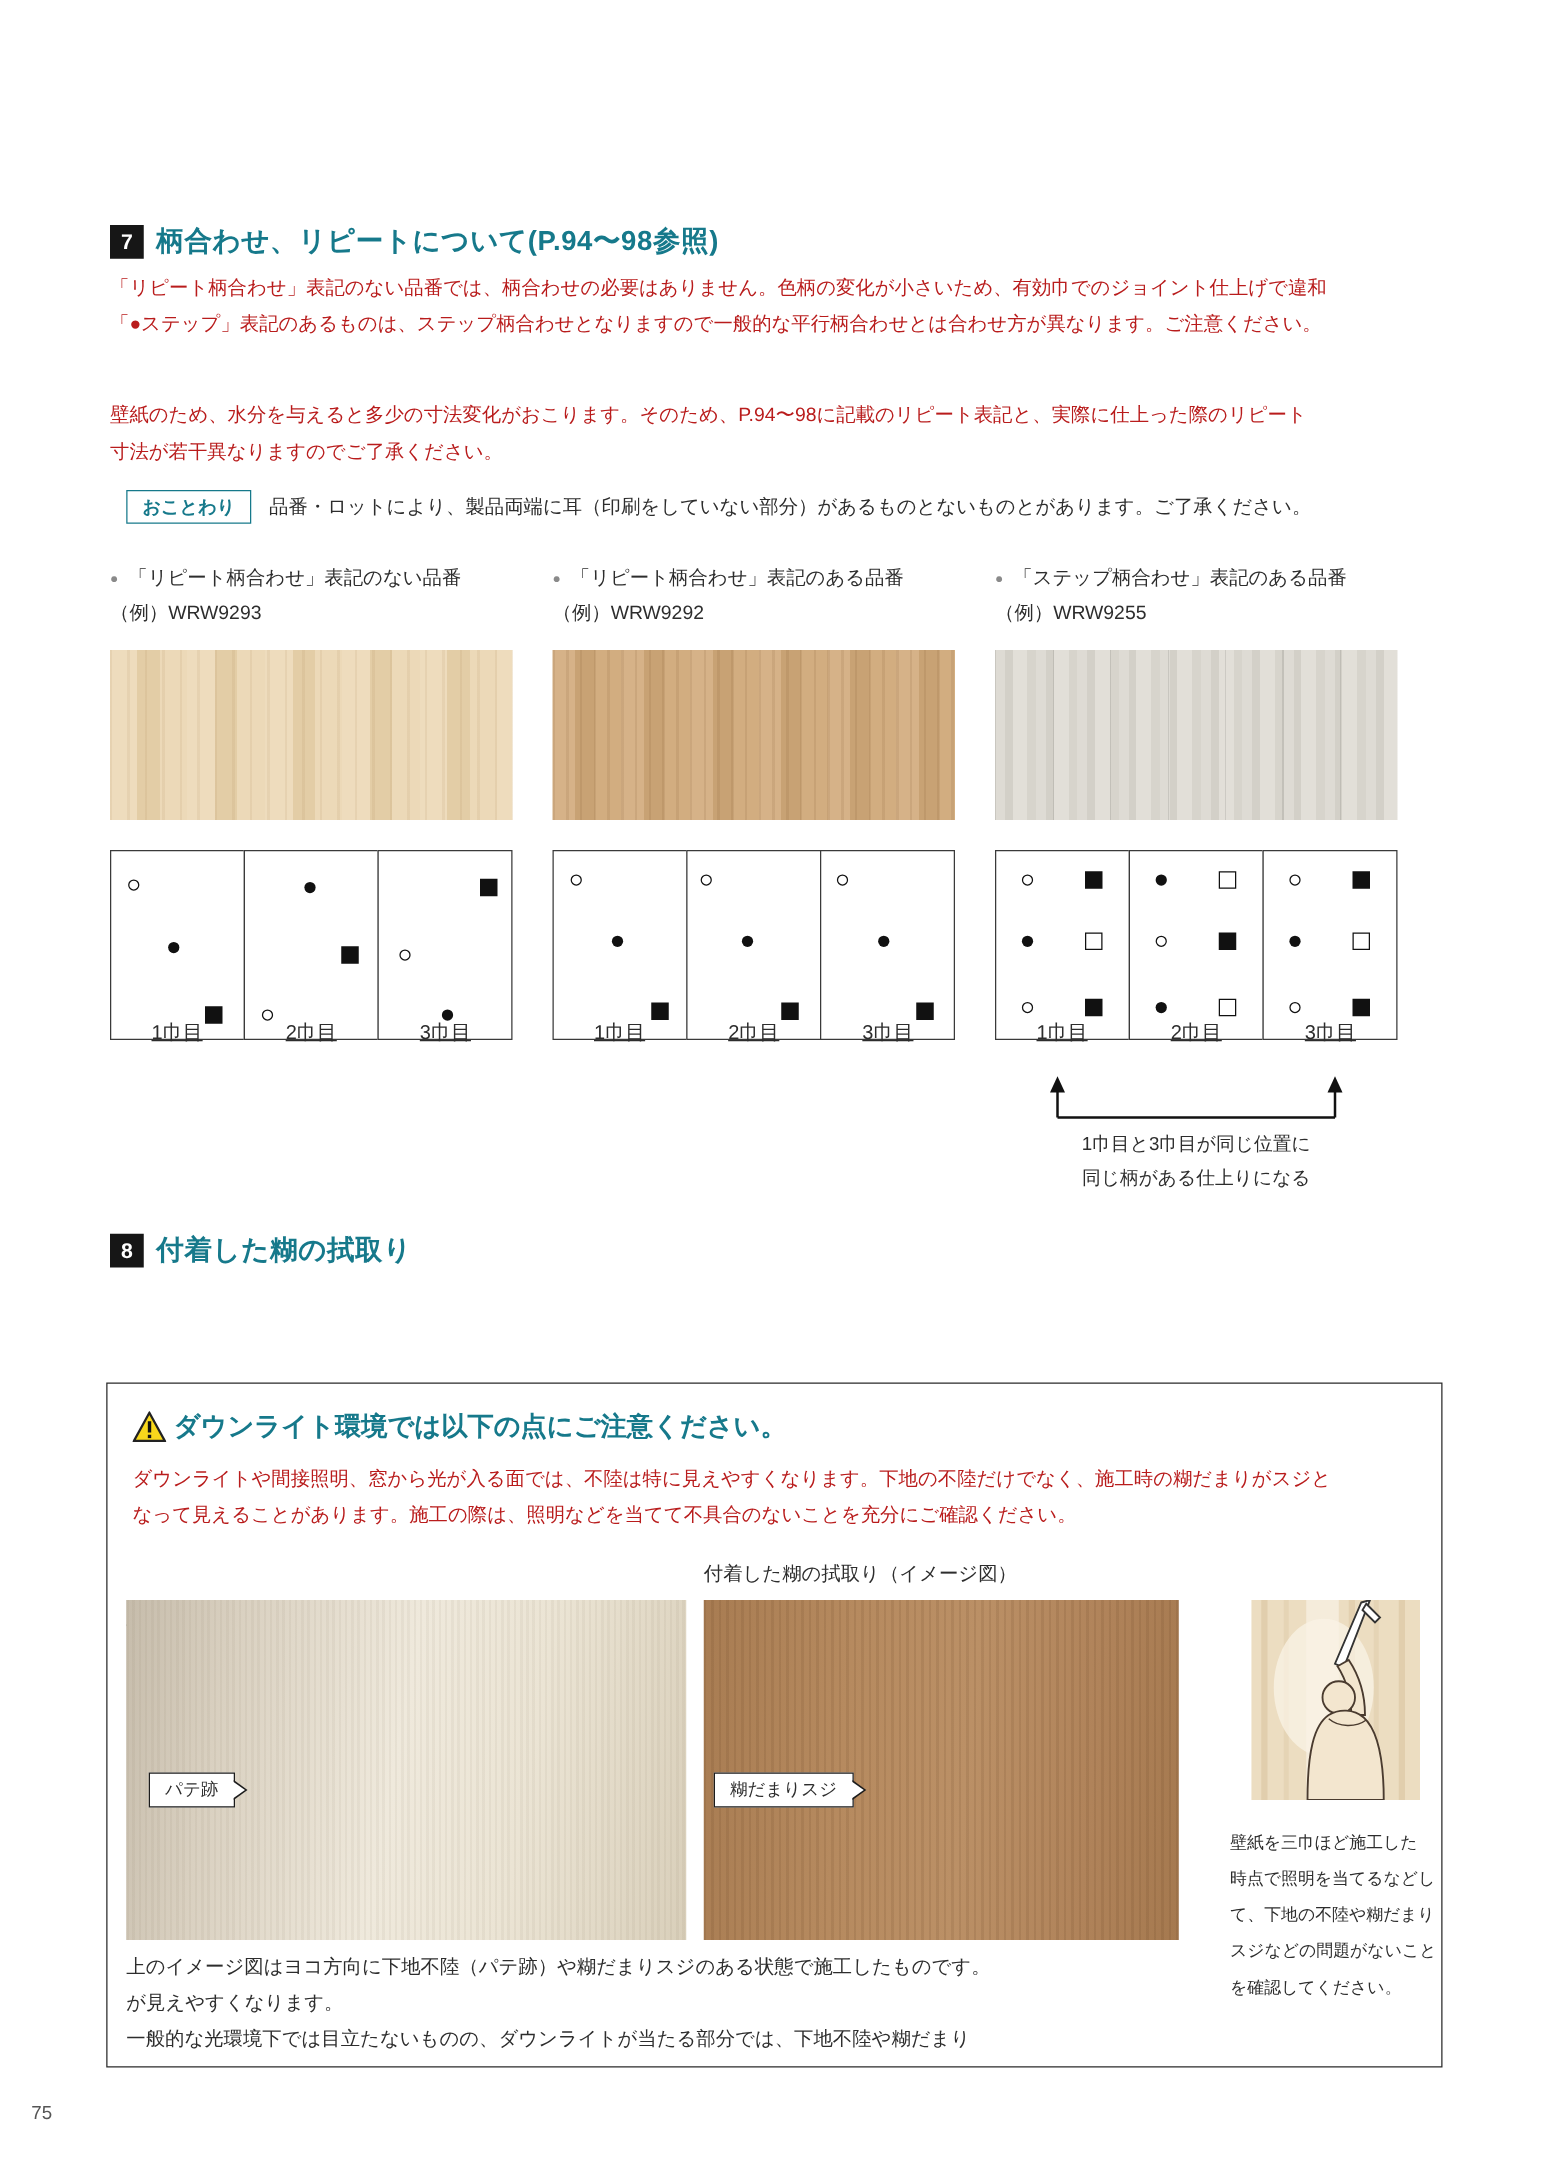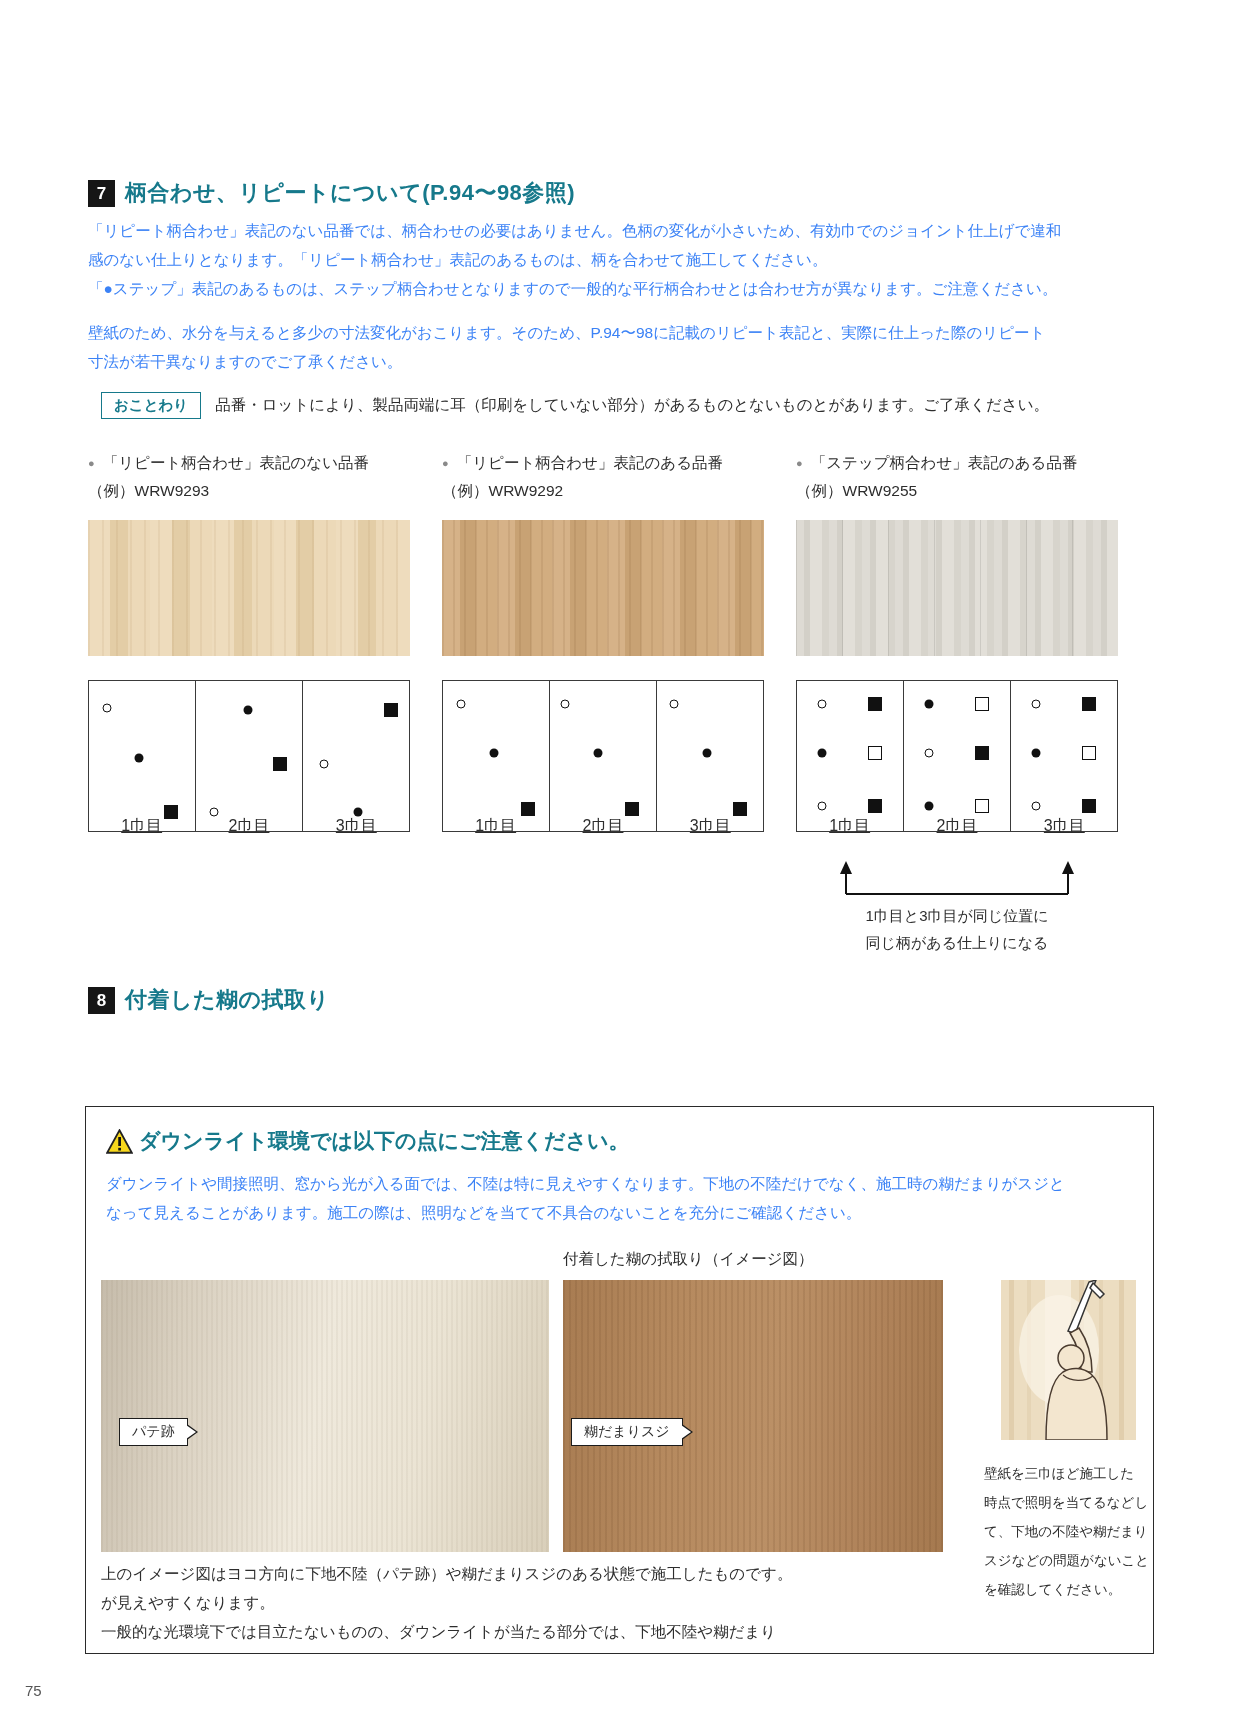--- a/index.html
+++ b/index.html
@@ -12,21 +12,21 @@
   .abs { position:absolute; }
 
   
   .sec-head { display:flex; align-items:center; gap:10px; }
   .badge {
     display:inline-block; width:27px; height:27px; background:#161616; color:#fff;
     font-weight:bold; font-size:17px; line-height:27px; text-align:center; flex:0 0 27px;
   }
   .sec-title { font-size:22px; font-weight:bold; color:#16798b; letter-spacing:0.5px; }
 
-  .body-text { font-size:15.5px; line-height:29px; color:#3b82f6; white-space:nowrap; }
+  .body-text { font-size:15.5px; line-height:29px; color:#b91c1c; white-space:nowrap; }
 
   
   .notice-row { display:flex; align-items:center; gap:14px; }
   .notice-label {
     border:1px solid #16798b; color:#16798b; font-size:14.5px; font-weight:bold;
     padding:3px 12px; white-space:nowrap; background:#fff;
   }
   .notice-text { font-size:15.5px; white-space:nowrap; }
 
   
@@ -94,21 +94,20 @@
 
 <div class="page">
 
   <div class="abs sec-head" style="left:88px; top:178px;">
     <span class="badge">7</span>
     <span class="sec-title">柄合わせ、リピートについて(P.94〜98参照)</span>
   </div>
 
   <div class="abs body-text" style="left:88px; top:216px;">
     <div>「リピート柄合わせ」表記のない品番では、柄合わせの必要はありません。色柄の変化が小さいため、有効巾でのジョイント仕上げで違和</div>
-    <div>感のない仕上りとなります。「リピート柄合わせ」表記のあるものは、柄を合わせて施工してください。</div>
     <div>「●ステップ」表記のあるものは、ステップ柄合わせとなりますので一般的な平行柄合わせとは合わせ方が異なります。ご注意ください。</div>
   </div>
 
   <div class="abs body-text" style="left:88px; top:318px;">
     <div>壁紙のため、水分を与えると多少の寸法変化がおこります。そのため、P.94〜98に記載のリピート表記と、実際に仕上った際のリピート</div>
     <div>寸法が若干異なりますのでご了承ください。</div>
   </div>
 
   <div class="abs notice-row" style="left:88px; top:392px;margin-left:13px;">
     <span class="notice-label">おことわり</span>

